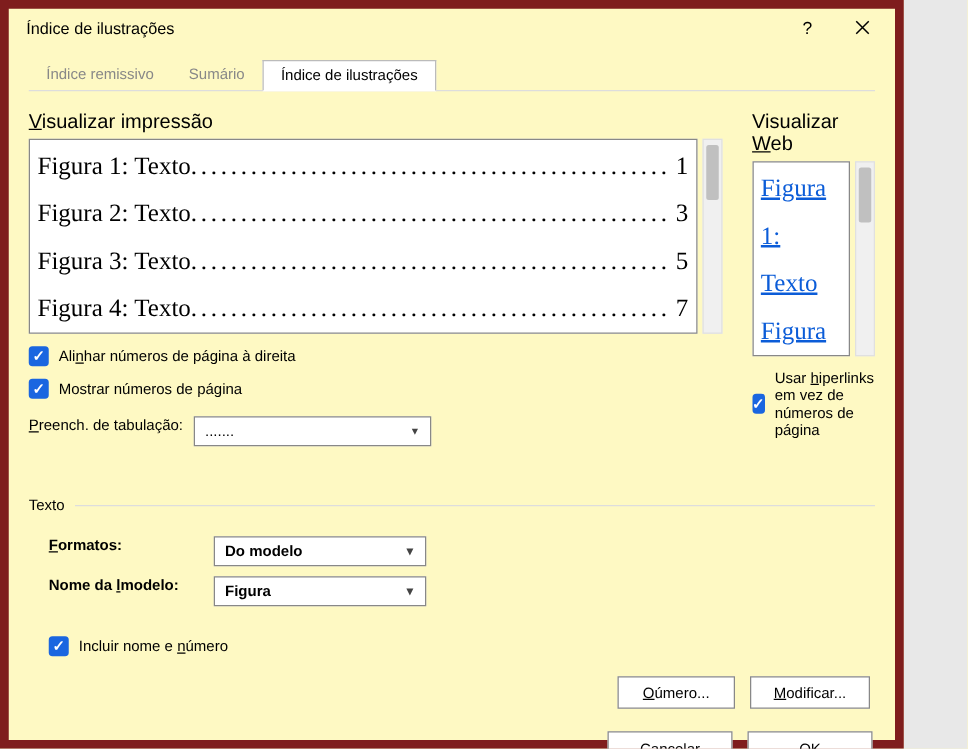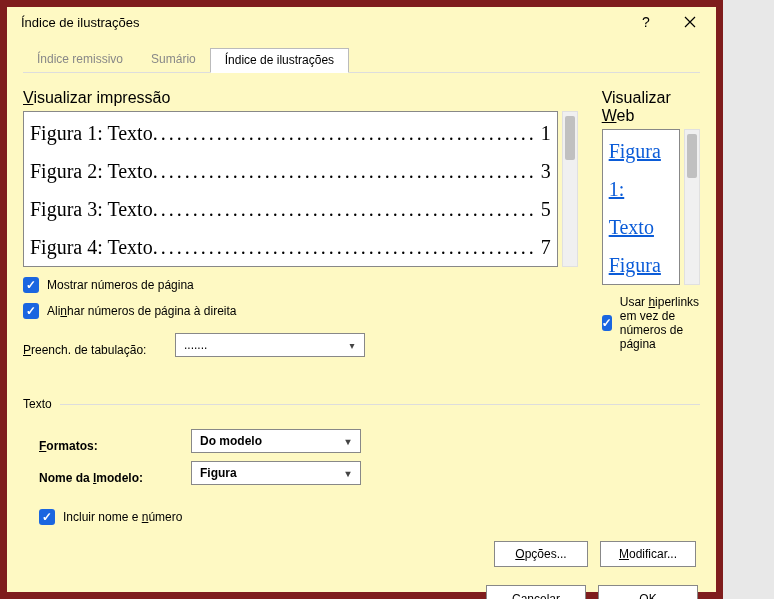--- a/index.html
+++ b/index.html
@@ -137,22 +137,22 @@
   }
   .cb::after {
     content: "✓";
     color: #fff;
     font-size: 12px;
     font-weight: bold;
     line-height: 1;
   }
   .formrow {
     display: flex;
-    align-items: flex-end;
-    gap: 22px;
+    align-items: flex-start;
+    gap: 2px;
     margin-top: 14px;
   }
   .formrow .lab { width: 130px; }
   .combo {
     border: 1px solid #888;
     height: 24px;
     display: flex;
     align-items: center;
     justify-content: space-between;
     padding: 0 4px 0 8px;
@@ -255,25 +255,25 @@
                 <span class="pg">7</span>
               </div>
           </div>
           <div class="scroll">
               <div class="thumb"></div>
             </div>
         </div>
 
         <div class="checkrow">
           <div class="cb"></div>
-          <span>Mostrar números de página</span>
+          <span><span>Ali</span><span class="u">n</span><span>har números de página à direita</span></span>
         </div>
         <div class="checkrow">
           <div class="cb"></div>
-          <span><span>Ali</span><span class="u">n</span><span>har números de página à direita</span></span>
+          <span>Mostrar números de página</span>
         </div>
 
         <div class="formrow">
           <div class="lab"><span class="u">P</span><span>reench. de tabulação:</span></div>
           <div class="combo wide">
             <span>.......</span>
             <span class="arrow">▾</span>
           </div>
         </div>
       </div>
@@ -320,21 +320,21 @@
       </div>
       <div class="checkrow">
         <div class="cb"></div>
         <span><span>Incluir nome e </span><span class="u">n</span><span>úmero</span></span>
       </div>
     </div>
 
     <div class="btnrow">
       <div class="btn">
           <span class="u">O</span>
-          <span>pções...</span>
+          <span>úmero...</span>
         </div>
       <div class="btn">
           <span class="u">M</span>
           <span>odificar...</span>
         </div>
     </div>
   </div>
 
   <div class="footer">
     <div class="btn">Cancelar</div>

